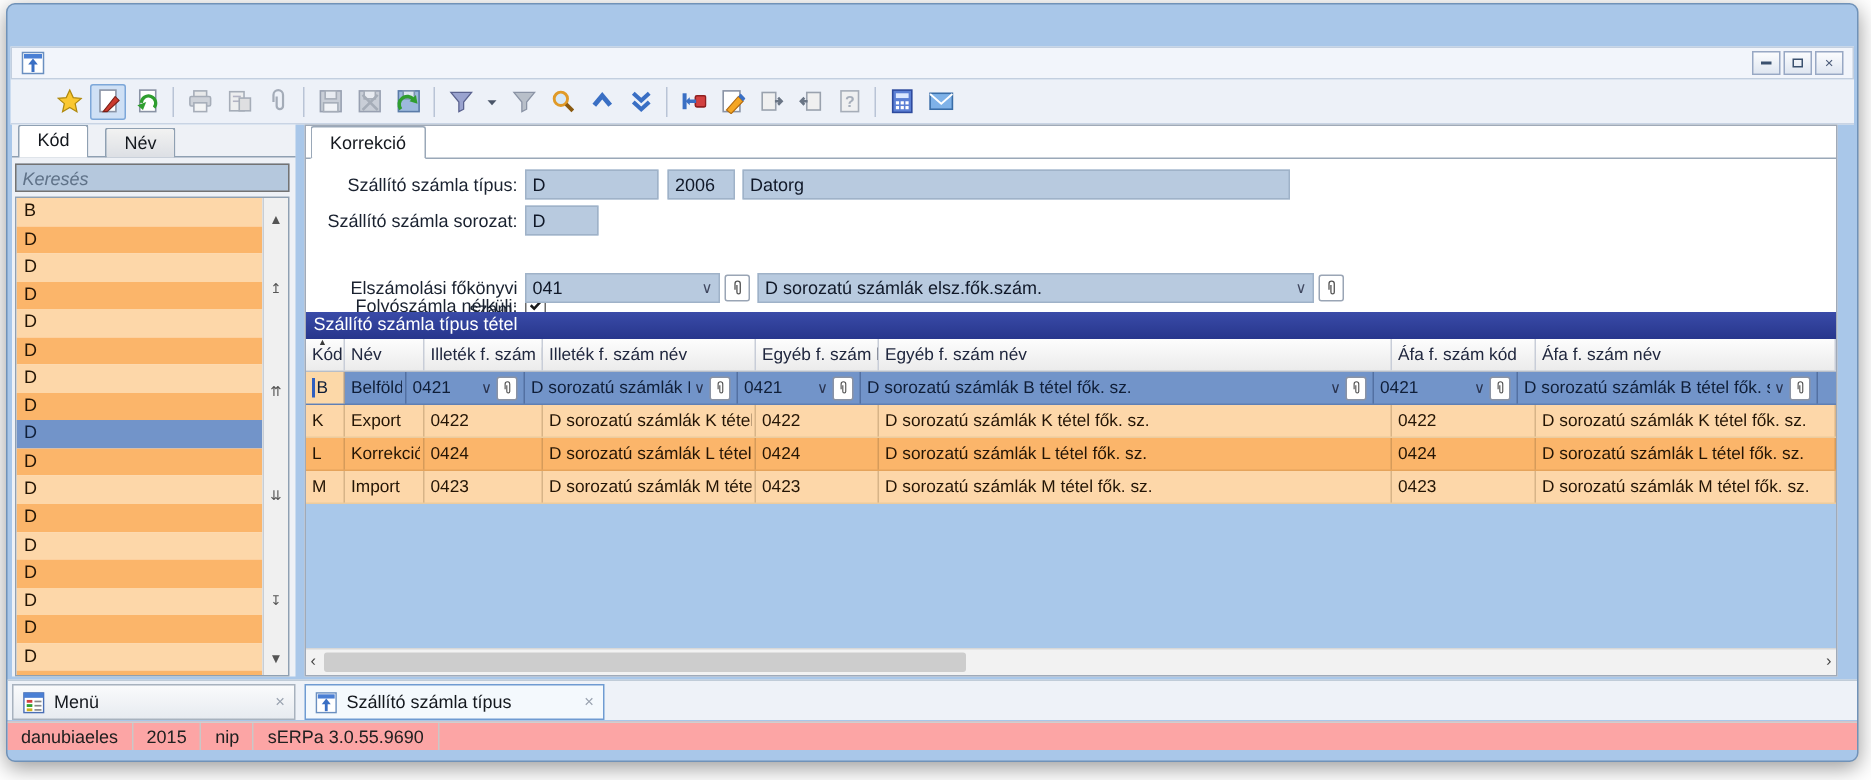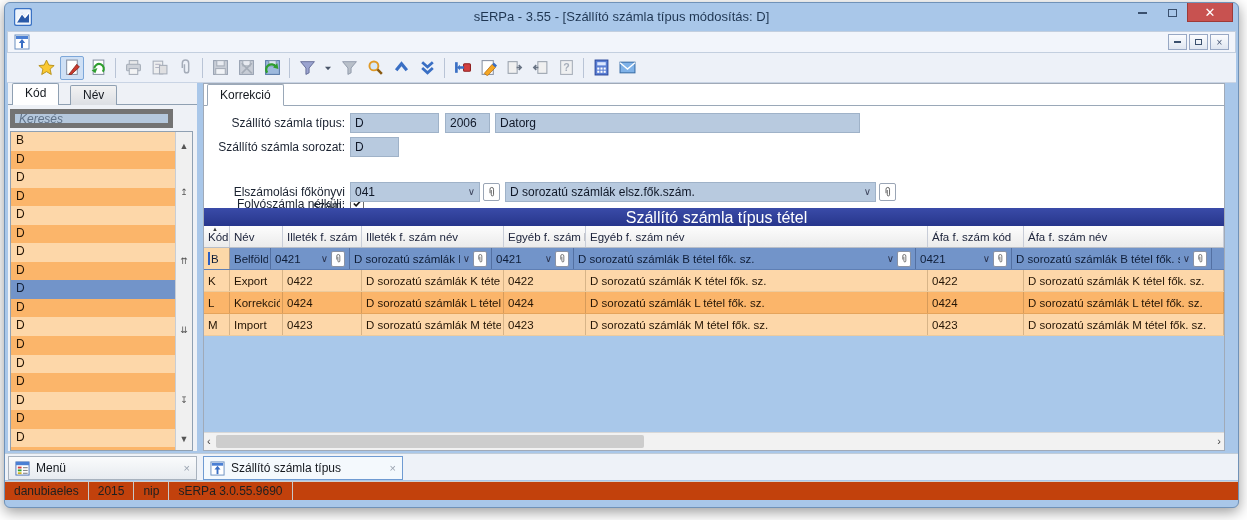--- a/index.html
+++ b/index.html
@@ -43,22 +43,22 @@
   .tb-sep { width:1px; height:20px; background:#b9c4d6; margin:0 4px; }
   
   #left-panel { position:absolute; left:3px; top:80px; width:189px; height:368px;
     background:#eef1f6; }
   #sidebar-tabs { position:absolute; left:0; top:0; right:0; height:22px;
     border-bottom:1px solid #8fa0b2; }
   .s-tab { position:absolute; top:2px; height:20px; padding:2px 12px; font-size:12px;
     color:#14181e; border:1px solid #8fa0b2; border-bottom:none; border-radius:2px 2px 0 0;
     background:linear-gradient(#f2f2f2,#dcdfe4); }
   .s-tab.active { background:#fff; top:0; height:22px; z-index:2; }
-  #search-input { position:absolute; left:2px; top:26px; width:163px; height:19px;
-    background:#b5c8dd; border:5px solid #737373; font-size:12px; padding:0 4px;
+  #search-input { position:absolute; left:2px; top:26px; width:183px; height:19px;
+    background:#b5c8dd; border:1px solid #737373; font-size:12px; padding:0 4px;
     color:#20304a; }
   #search-input::placeholder { font-style:italic; color:#5f7288; }
   #list-wrap { position:absolute; left:2px; top:48px; width:183px; bottom:0;
     border:1px solid #8fa0b2; background:#fff; display:flex; }
   #sidebar-list { flex:1; overflow:hidden; }
   .list-row { height:18.55px; font-size:12px; color:#241505; padding:1px 0 0 5px; }
   .list-row.light { background:#fdd7a9; }
   .list-row.dark  { background:#fbb56a; }
   .list-row.selected { background:#7294c9; color:#10203a; }
   #list-scroll { width:17px; background:#f0f0f0; border-left:1px solid #c8cdd4;
@@ -80,22 +80,22 @@
     border:1px solid #9fb2c8; font-size:12px; color:#101828; padding:2px 4px; }
   .combo-chev { position:absolute; right:4px; top:3px; font-size:10px; color:#404860; }
   .clip-btn { position:absolute; top:1px; width:17px; height:18px; background:#fff;
     border:1px solid #9aa5b5; border-radius:2px; display:flex; align-items:center;
     justify-content:center; }
   #checkbox { position:absolute; left:146px; top:2px; width:14px; height:14px;
     background:#fff; border:1px solid #6a6a6a; display:flex; align-items:center;
     justify-content:center; }
   
   #grid-title { position:absolute; left:0; right:0; top:124px; height:18px;
-    background:linear-gradient(#3a4ba8,#27368c); color:#fff; font-size:16px;
-    padding:1px 0 0 5px;text-align:center; }
+    background:linear-gradient(#3a4ba8,#27368c); color:#fff; font-size:12px;
+    padding:1px 0 0 5px; }
   #grid-header { position:absolute; left:0; right:0; top:142px; height:22px;
     display:flex; background:linear-gradient(#fdfdfd,#ebebeb);
     border-bottom:1px solid #b8bec8; }
   .gh-cell { position:relative; border-right:1px solid #c8cdd8; font-size:11.5px;
     color:#20273e; padding:5px 0 0 4px; overflow:hidden; white-space:nowrap;
     flex-shrink:0; }
   .sort-arrow { position:absolute; top:0px; left:8px; font-size:6px; color:#3a3a3a; }
   #grid-rows { position:absolute; left:0; right:0; top:164px; }
   .g-row { display:flex; height:22px; }
   .g-row.light { background:#fdd7a9; border-bottom:1px solid #eccb9e; }
@@ -127,48 +127,30 @@
     background:#eef2f8; border-top:1px solid #c0ccd8; }
   .dock-tab { position:absolute; top:2px; height:24px; display:flex; align-items:center;
     font-size:12px; color:#14181e; padding:0 6px; }
   .dock-tab .lbl { flex:1; margin-left:6px; }
   .dock-tab .x { color:#9aa3b0; font-size:11px; margin-left:8px; }
   #tab-menu { left:3px; width:189px; background:linear-gradient(#fafbfc,#e7ebf0);
     border:1px solid #a8b2be; }
   #tab-szallito { left:198px; width:200px; background:#f4f9fd; border:1px solid #6f9bd2; }
   
   #statusbar { position:absolute; left:0; right:0; top:478px; height:19px;
-    background:#c2410c; border-top:1px solid #cfcfcf; display:flex; align-items:center; }
+    background:#fca5a5; border-top:1px solid #cfcfcf; display:flex; align-items:center; }
   .status-seg { font-size:12px; color:#202020; padding:0 9px; height:100%;
     display:flex; align-items:center; border-right:1px solid #c8c8c8; }
   svg { display:block; }
 </style>
 </head>
 <body>
 
 <div id="window">
 
-  <div id="titlebar">
-    <span id="app-icon">
-      <svg viewBox="0 0 18 18">
-          <rect width="18" height="18" rx="2" fill="#3a72c4"></rect>
-          <rect x="1.2" y="1.2" width="15.6" height="15.6" rx="1.5" fill="#eef4fb"></rect>
-          <polygon points="3,14.5 8,4.5 11.5,9.5 15,5.5 15,14.5" fill="#2a5aa8"></polygon>
-          <polyline points="3,13.5 8,5.5 11,9.5 15,4.5" fill="none" stroke="#fff" stroke-width="1.3"></polyline>
-        </svg>
-    </span>
-    <div id="title-text">sERPa - 3.55 - [Szállító számla típus módosítás: D]</div>
-    <div id="btn-min" class="win-btn">
-        <span class="glyph-bar"></span>
-      </div>
-    <div id="btn-max" class="win-btn">
-        <span class="glyph-box"></span>
-      </div>
-    <div id="btn-close" class="win-btn">✕</div>
-  </div>
 
   <div id="menubar">
     <span id="child-icon">
       <svg viewBox="0 0 16 16">
           <rect x="1" y="1" width="14" height="14" fill="#fff" stroke="#6a8fc0"></rect>
           <rect x="2" y="2" width="12" height="3" fill="#4a7fd4"></rect>
           <rect x="7" y="8" width="2" height="6" fill="#3a6fc4"></rect>
           <polygon points="8,5 4.8,9 11.2,9" fill="#3a6fc4"></polygon>
         </svg>
     </span>

